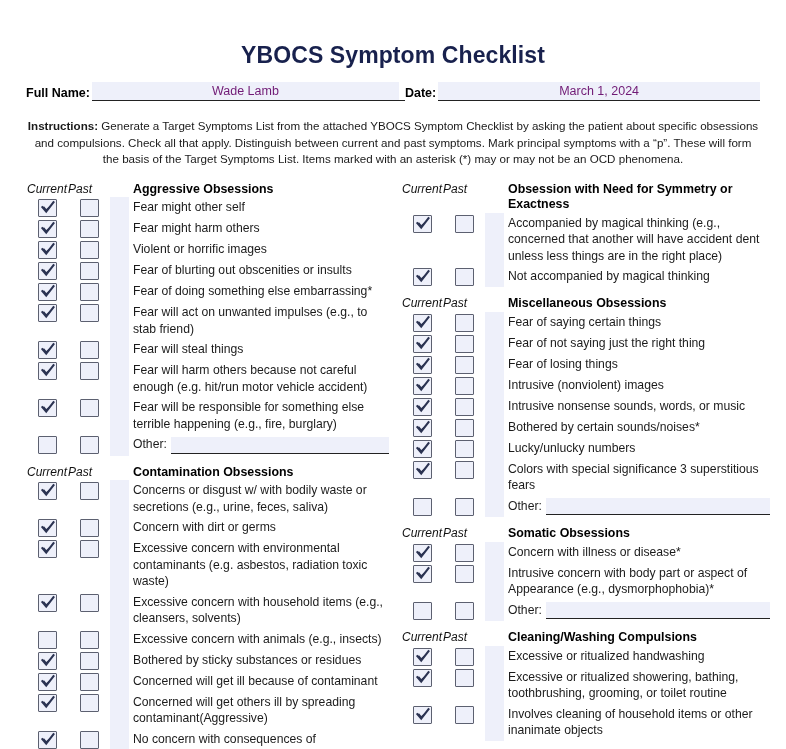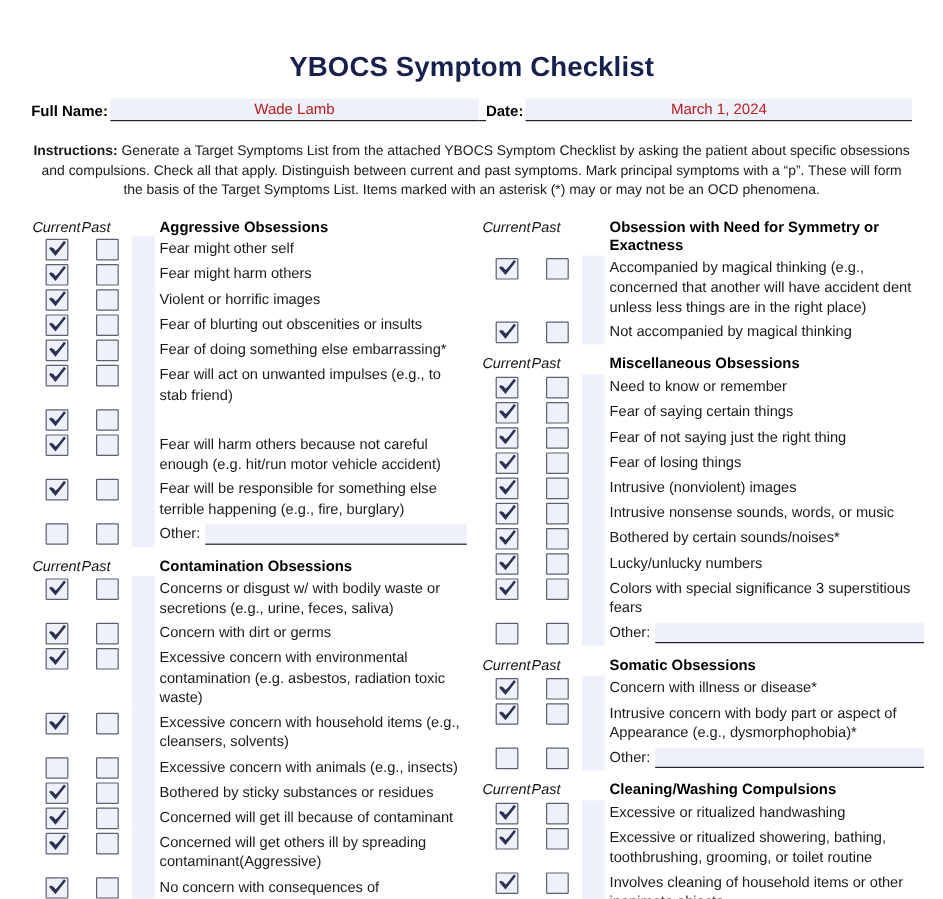--- a/index.html
+++ b/index.html
@@ -46,21 +46,21 @@
     font-size: 12.5px;
     white-space: nowrap;
     padding-bottom: 1px;
     color: #000;
   }
   .idfield {
     position: relative;
     border-bottom: 1.3px solid #222;
     background: #eef0fa;
     text-align: center;
-    color: #b91c1c;
+    color: #701a75;
     font-size: 12.5px;
     height: 18px;
     line-height: 18px;
     margin-left: 2px;
   }
   .idfield.name { flex: 0 0 307px; }
   .idfield.date { flex: 1 1 auto; }
   .iddot {
     width: 6px;
     border-bottom: 1.3px solid #222;
@@ -310,20 +310,21 @@
               <svg viewBox="0 0 16 16" aria-hidden="true">
                 <path d="M2.6 7.4 L6.2 11.4 L13.3 2.4 L11.6 4.6 L6.3 9.0 L4.0 6.3 Z" fill="#2b3352"></path>
                 <path d="M2.4 7.2 L6.2 11.6 L13.5 2.2" fill="none" stroke="#2b3352" stroke-width="2.1" stroke-linecap="square" stroke-linejoin="miter"></path>
               </svg>
             </div>
           </div>
           <div class="cell">
             <div class="cb unchecked"></div>
           </div>
           <div class="strip"></div>
+          <div class="label">Fear will steal things</div>
         </div>
         <div class="row">
           <div class="cell">
             <div class="cb">
               <svg viewBox="0 0 16 16" aria-hidden="true">
                 <path d="M2.6 7.4 L6.2 11.4 L13.3 2.4 L11.6 4.6 L6.3 9.0 L4.0 6.3 Z" fill="#2b3352"></path>
                 <path d="M2.4 7.2 L6.2 11.6 L13.5 2.2" fill="none" stroke="#2b3352" stroke-width="2.1" stroke-linecap="square" stroke-linejoin="miter"></path>
               </svg>
             </div>
           </div>
@@ -403,21 +404,21 @@
               <svg viewBox="0 0 16 16" aria-hidden="true">
                 <path d="M2.6 7.4 L6.2 11.4 L13.3 2.4 L11.6 4.6 L6.3 9.0 L4.0 6.3 Z" fill="#2b3352"></path>
                 <path d="M2.4 7.2 L6.2 11.6 L13.5 2.2" fill="none" stroke="#2b3352" stroke-width="2.1" stroke-linecap="square" stroke-linejoin="miter"></path>
               </svg>
             </div>
           </div>
           <div class="cell">
             <div class="cb unchecked"></div>
           </div>
           <div class="strip"></div>
-          <div class="label">Excessive concern with environmental contamination (e.g. asbestos, radiation toxic waste)</div>
+          <div class="label">Excessive concern with environmental contaminants (e.g. asbestos, radiation toxic waste)</div>
         </div>
         <div class="row">
           <div class="cell">
             <div class="cb">
               <svg viewBox="0 0 16 16" aria-hidden="true">
                 <path d="M2.6 7.4 L6.2 11.4 L13.3 2.4 L11.6 4.6 L6.3 9.0 L4.0 6.3 Z" fill="#2b3352"></path>
                 <path d="M2.4 7.2 L6.2 11.6 L13.5 2.2" fill="none" stroke="#2b3352" stroke-width="2.1" stroke-linecap="square" stroke-linejoin="miter"></path>
               </svg>
             </div>
           </div>
@@ -547,35 +548,20 @@
               <svg viewBox="0 0 16 16" aria-hidden="true">
                 <path d="M2.6 7.4 L6.2 11.4 L13.3 2.4 L11.6 4.6 L6.3 9.0 L4.0 6.3 Z" fill="#2b3352"></path>
                 <path d="M2.4 7.2 L6.2 11.6 L13.5 2.2" fill="none" stroke="#2b3352" stroke-width="2.1" stroke-linecap="square" stroke-linejoin="miter"></path>
               </svg>
             </div>
           </div>
           <div class="cell">
             <div class="cb unchecked"></div>
           </div>
           <div class="strip"></div>
-          <div class="label">Need to know or remember</div>
-        </div>
-        <div class="row">
-          <div class="cell">
-            <div class="cb">
-              <svg viewBox="0 0 16 16" aria-hidden="true">
-                <path d="M2.6 7.4 L6.2 11.4 L13.3 2.4 L11.6 4.6 L6.3 9.0 L4.0 6.3 Z" fill="#2b3352"></path>
-                <path d="M2.4 7.2 L6.2 11.6 L13.5 2.2" fill="none" stroke="#2b3352" stroke-width="2.1" stroke-linecap="square" stroke-linejoin="miter"></path>
-              </svg>
-            </div>
-          </div>
-          <div class="cell">
-            <div class="cb unchecked"></div>
-          </div>
-          <div class="strip"></div>
           <div class="label">Fear of saying certain things</div>
         </div>
         <div class="row">
           <div class="cell">
             <div class="cb">
               <svg viewBox="0 0 16 16" aria-hidden="true">
                 <path d="M2.6 7.4 L6.2 11.4 L13.3 2.4 L11.6 4.6 L6.3 9.0 L4.0 6.3 Z" fill="#2b3352"></path>
                 <path d="M2.4 7.2 L6.2 11.6 L13.5 2.2" fill="none" stroke="#2b3352" stroke-width="2.1" stroke-linecap="square" stroke-linejoin="miter"></path>
               </svg>
             </div>

